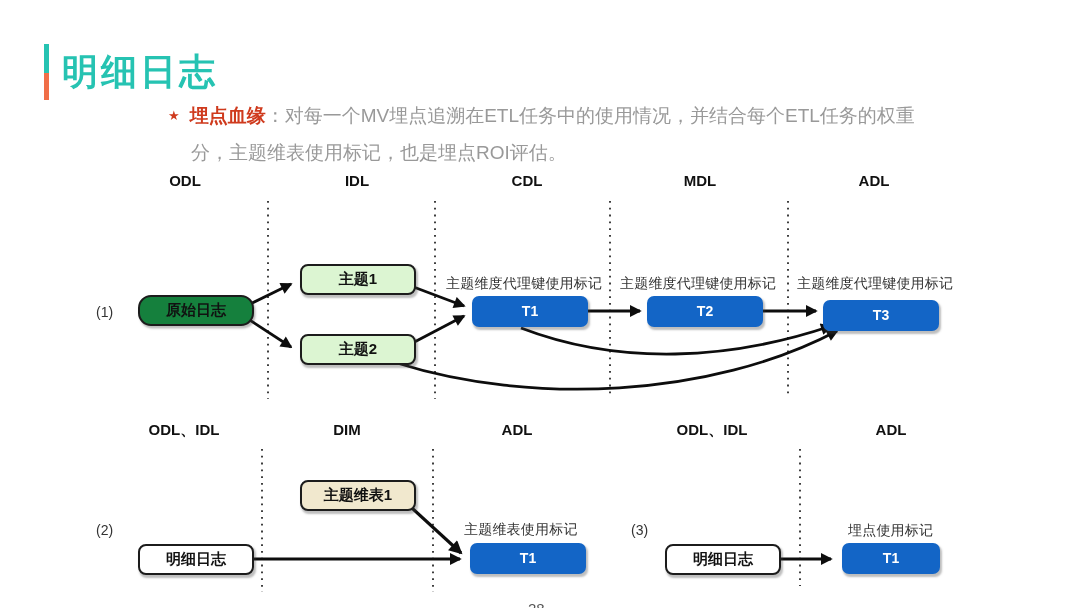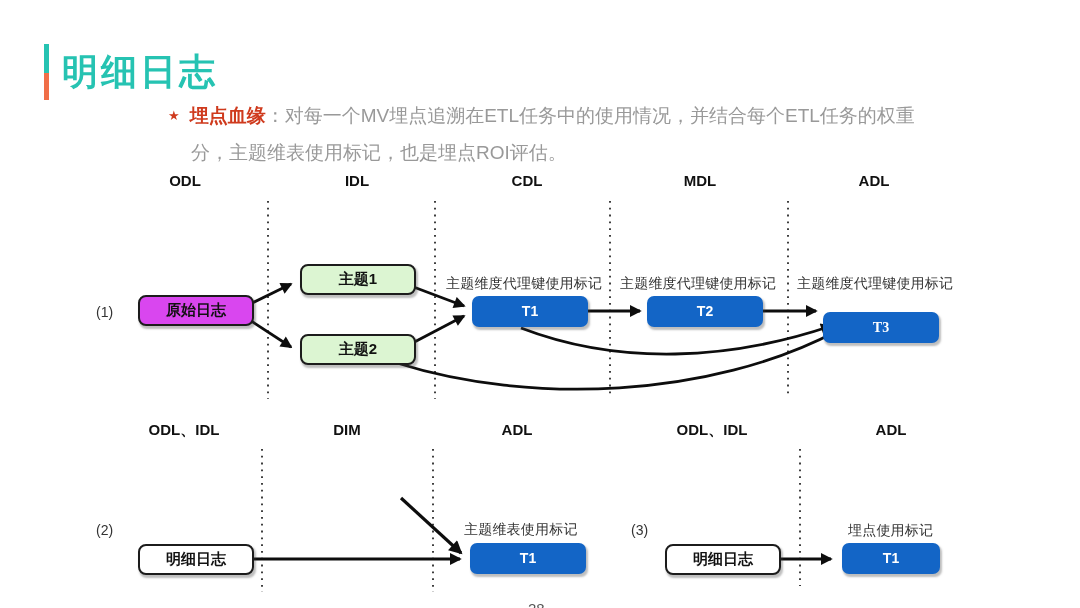--- a/index.html
+++ b/index.html
@@ -26,21 +26,21 @@
   .annotation { position:absolute; font-size:14px; color:#333; white-space:nowrap; letter-spacing:0.2px; }
   .index-label { position:absolute; font-size:14px; color:#333; white-space:nowrap; }
   
   .node {
     position:absolute; box-sizing:border-box; width:116px; height:31px;
     text-align:center; font-weight:bold; border-radius:8px; font-size:15px; color:#111;
     border:2.2px solid #1c1c1c; line-height:26px;
     box-shadow:1.5px 2.5px 2px rgba(70,70,70,0.35);
     white-space:nowrap;
   }
-  .node.yellow { background:#d946ef; }
+  .node.yellow { background:#15803d;border-radius:13px; }
   .node.green  { background:#dcf5d2; }
   .node.tan    { background:#f1e8ce; }
   .node.white  { background:#ffffff; }
   .node.blue   {
     background:#1365c6; color:#ffffff; border:none; line-height:31px;
     font-size:14px; border-radius:7px;
   }
   .arrow-layer { position:absolute; left:0; top:0; width:1080px; height:608px; }
   .page-number { position:absolute; left:528px; top:600px; font-size:15px; color:#555; }
 </style>
@@ -101,27 +101,28 @@
   <div class="annotation" style="left:446px; top:275px;">主题维度代理键使用标记</div>
   <div class="annotation" style="left:620px; top:275px;">主题维度代理键使用标记</div>
   <div class="annotation" style="left:797px; top:275px;">主题维度代理键使用标记</div>
 
   <div class="index-label" style="left:96px; top:304px;">(1)</div>
   <div class="node yellow" style="left:138px; top:295px;">原始日志</div>
   <div class="node green" style="left:300px; top:264px;">主题1</div>
   <div class="node green" style="left:300px; top:334px;">主题2</div>
   <div class="node blue" style="left:472px; top:296px;">T1</div>
   <div class="node blue" style="left:647px; top:296px;text-align:center;">T2</div>
-  <div class="node blue" style="left:823px; top:312px;font-family:Liberation Serif, serif;">T3</div>
+  <div class="node blue" style="left:823px; top:300px;">T3</div>
 
   <div class="col-header" style="left:184px; top:421px;">ODL、IDL</div>
   <div class="col-header" style="left:347px; top:421px;">DIM</div>
   <div class="col-header" style="left:517px; top:421px;">ADL</div>
 
   <div class="index-label" style="left:96px; top:522px;">(2)</div>
+  <div class="node tan" style="left:300px; top:480px;">主题维表1</div>
   <div class="node white" style="left:138px; top:544px;">明细日志</div>
   <div class="annotation" style="left:464px; top:521px;">主题维表使用标记</div>
   <div class="node blue" style="left:470px; top:543px;">T1</div>
 
   <div class="col-header" style="left:712px; top:421px;">ODL、IDL</div>
   <div class="col-header" style="left:891px; top:421px;">ADL</div>
 
   <div class="index-label" style="left:631px; top:522px;">(3)</div>
   <div class="node white" style="left:665px; top:544px;">明细日志</div>
   <div class="annotation" style="left:848px; top:522px;">埋点使用标记</div>

